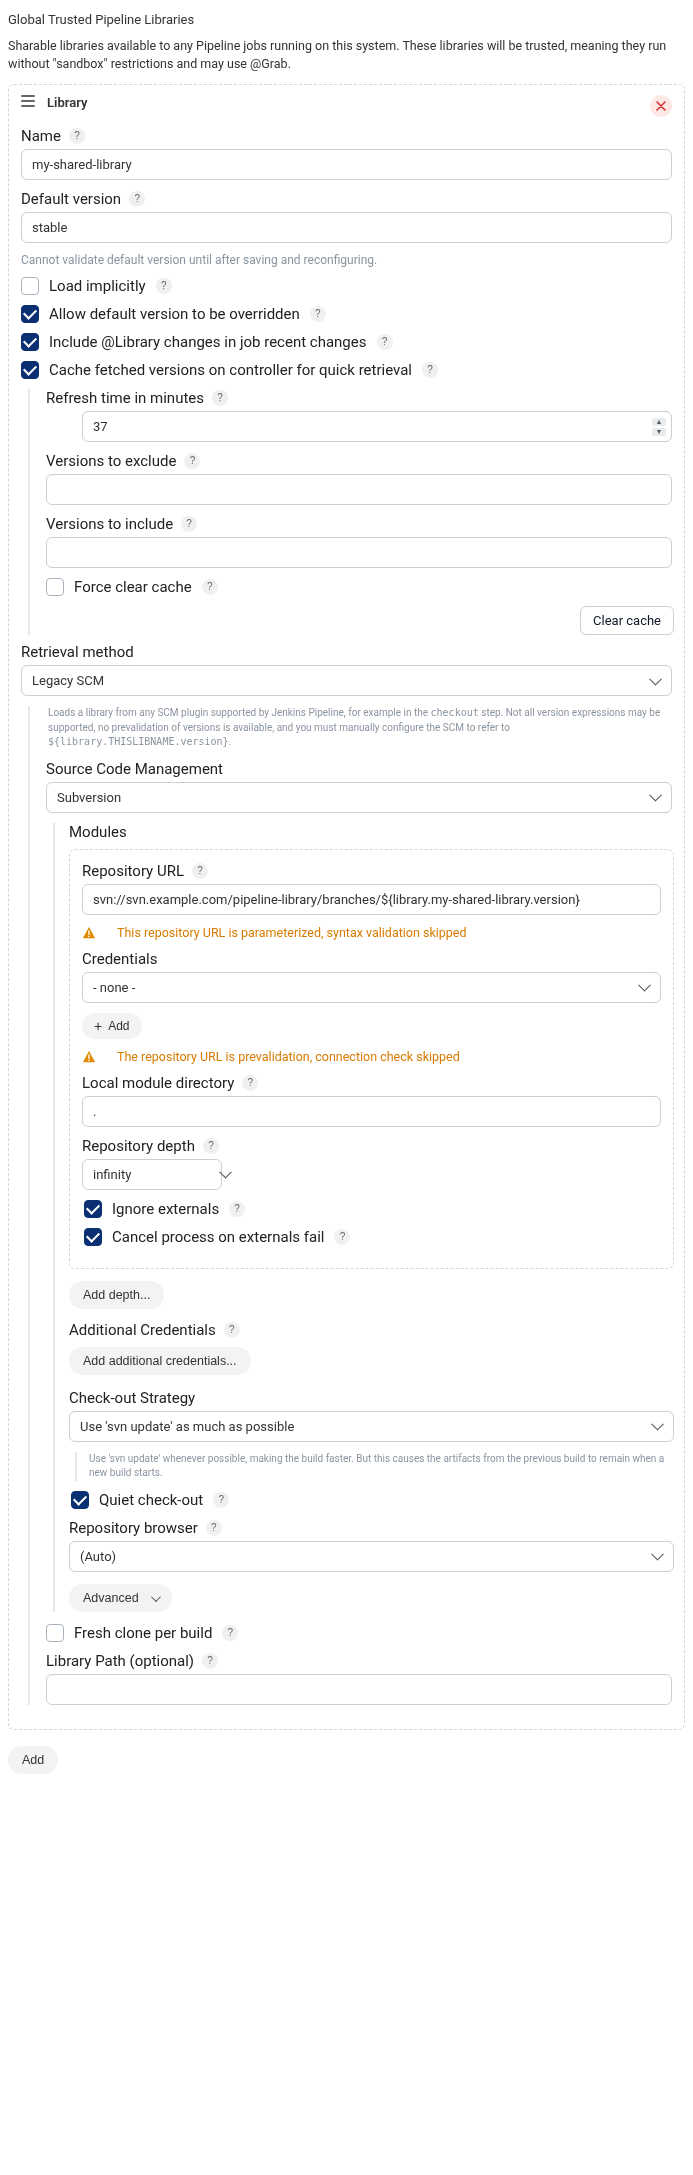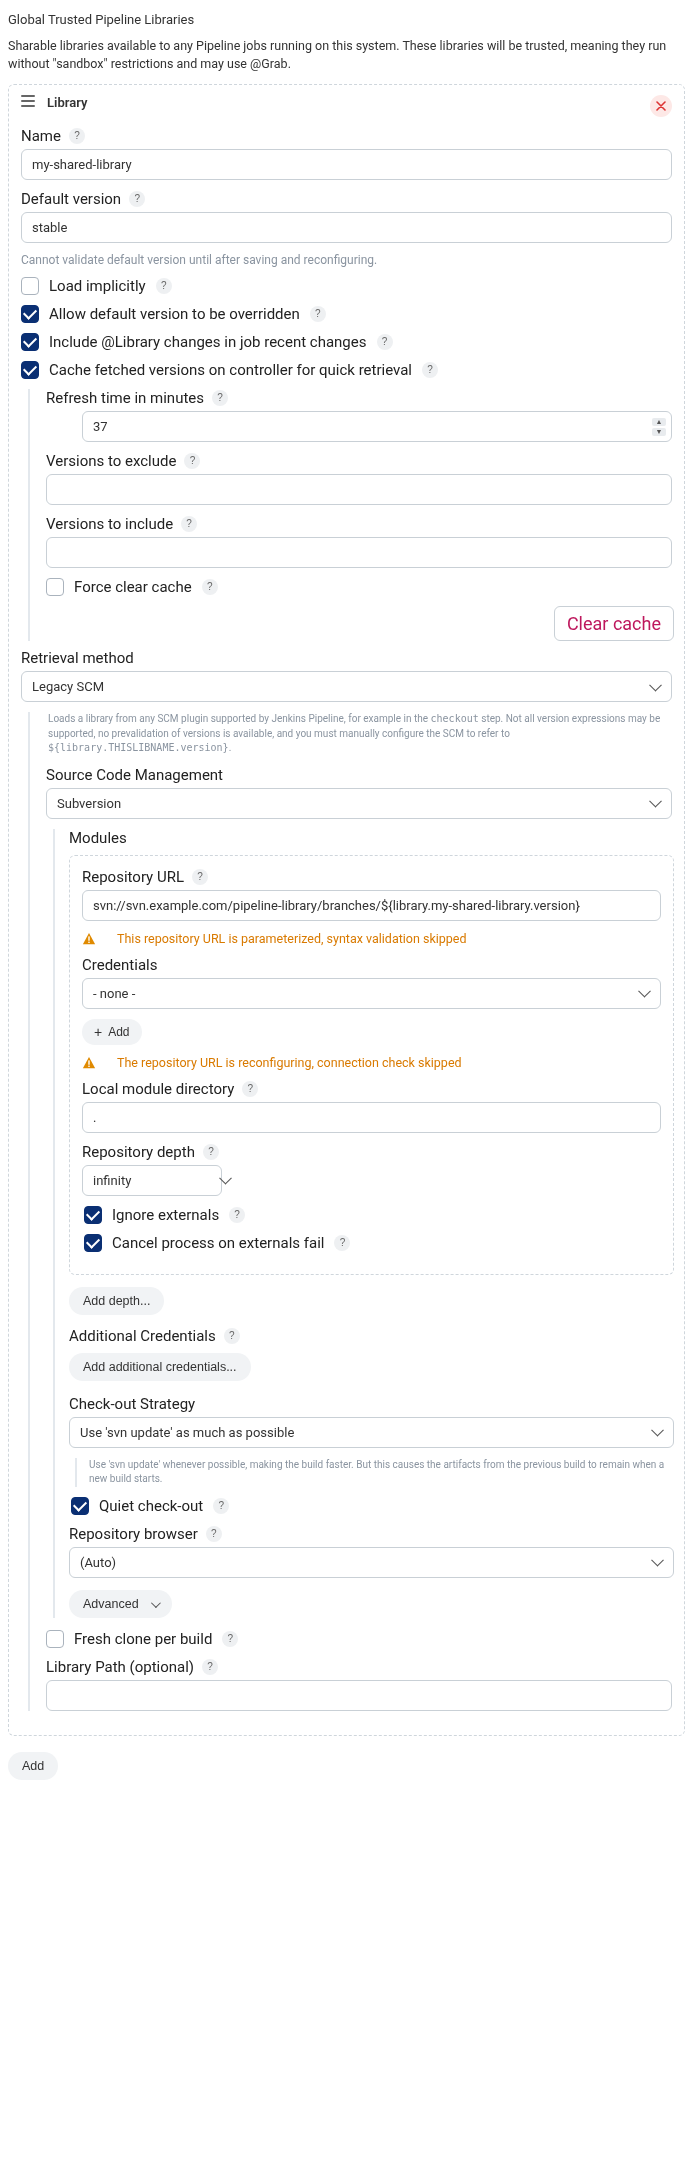--- a/index.html
+++ b/index.html
@@ -38,21 +38,21 @@
   .hint { font-size:12px; color:#8a94a0; margin:6px 2px 8px 2px; }
   .checkbox-row { display:flex; align-items:center; gap:10px; margin:10px 2px; }
   .cb { width:18px;height:18px;border-radius:4px;border:1.5px solid #aab3bd; display:inline-flex;align-items:center;justify-content:center;cursor:pointer;flex-shrink:0;}
   .cb.checked { background:#0a2f73; border-color:#0a2f73; }
   .cb.checked::after { content:""; width:6px;height:10px;border:solid #fff;border-width:0 2px 2px 0;transform:rotate(45deg) translate(-1px,-1px);}
   .indent { border-left:2px solid #e3e8ed; margin-left:9px; padding-left:14px; margin-top:6px; margin-bottom:8px; }
   .number-wrap { position:relative;padding-left:36px; }
   .number-wrap .spin { position:absolute; right:6px; top:50%; transform:translateY(-50%); width:14px; display:flex; flex-direction:column; gap:2px;}
   .number-wrap .spin button{ border:none;background:#e8ebee;height:8px;font-size:7px;line-height:1;padding:0;cursor:pointer;border-radius:2px;color:#555;}
   .right-btn-row { display:flex; justify-content:flex-end; margin-top:8px; }
-  .btn { border:1px solid #c9d0d6; background:#fff; color:#be185d; font-size:18px; padding:6px 12px; border-radius:6px; cursor:pointer; font-family:inherit;}
+  .btn { border:1px solid #c9d0d6; background:#fff; color:#0f172a; font-size:13px; padding:6px 12px; border-radius:6px; cursor:pointer; font-family:inherit;}
   .select-wrap { position:relative; }
   .select-wrap::after {
     content:""; position:absolute; right:12px; top:50%; width:8px;height:8px;border:solid #555;border-width:0 1.5px 1.5px 0;transform:translateY(-70%) rotate(45deg);pointer-events:none;
   }
   select { appearance:none; -webkit-appearance:none; padding-right:30px;}
   .desc-block { font-size:10px; color:#8a94a0; line-height:1.45; margin:10px 4px 10px 4px; }
   .desc-block code { font-family: ui-monospace, Menlo, Consolas, monospace; color:#8a94a0;}
   .warn-row { display:flex; gap:21px; align-items:flex-start; color:#d97a00; font-size:12.5px; margin:8px 0 10px 0;}
   .warn-row svg { width:14px;height:14px;flex-shrink:0; margin-top:1px;}
   .pill-btn { border:none; background:#f1f3f5; color:#333; font-size:12.5px; padding:7px 14px; border-radius:18px; cursor:pointer; display:inline-flex;align-items:center;gap:6px;}
@@ -227,21 +227,21 @@
               <span>Add</span>
             </button>
           </div>
 
           <div class="warn-row">
             <svg viewBox="0 0 16 16">
                 <path fill="#e08a00" d="M8 1 L15 14 H1 Z"></path>
                 <rect x="7.2" y="5" width="1.6" height="5" fill="#fff"></rect>
                 <rect x="7.2" y="11" width="1.6" height="1.6" fill="#fff"></rect>
               </svg>
-            <span>The repository URL is reconfiguring, connection check skipped</span>
+            <span>The repository URL is prevalidation, connection check skipped</span>
           </div>
 
           <div class="field-sm">
             <div class="label-row">
               <span class="label-text">Local module directory</span>
               <button class="help">?</button>
             </div>
             <input type="text" value="." style="">
           </div>
 

